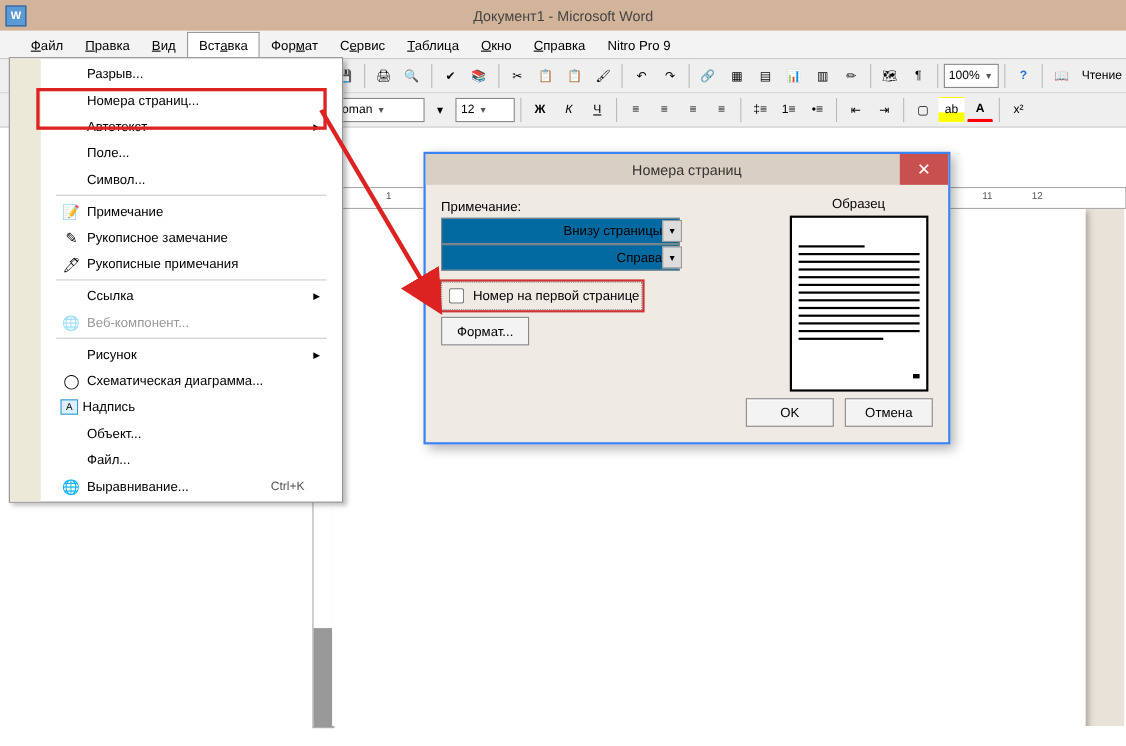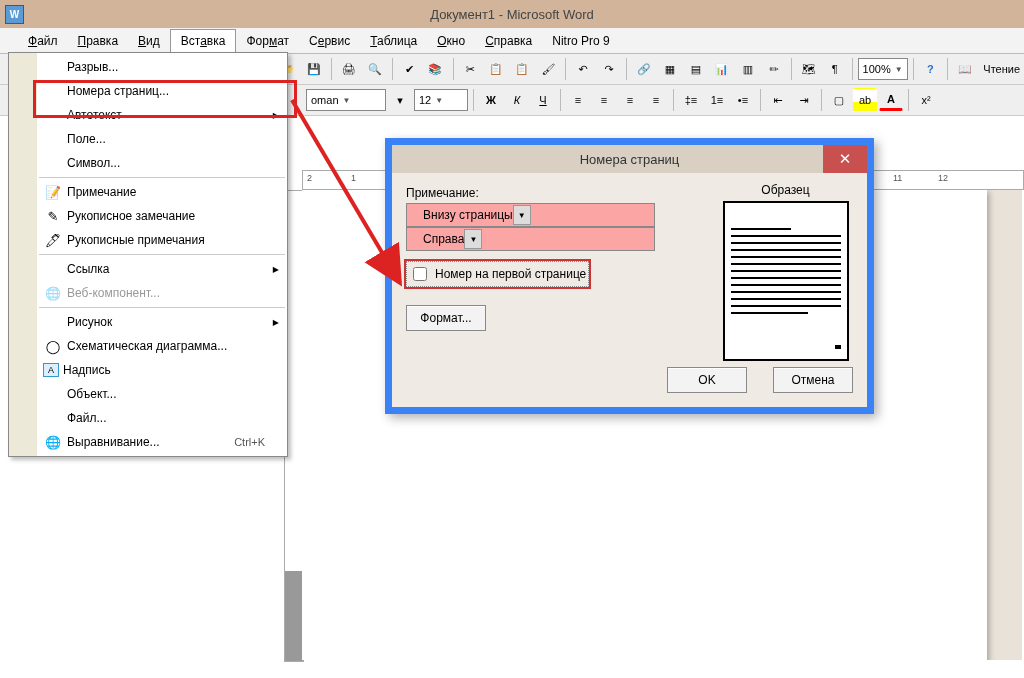--- a/index.html
+++ b/index.html
@@ -15,50 +15,50 @@
   
   .toolbar{height:30px;background:#efefef;border-bottom:1px solid #ccc;display:flex;align-items:center;padding-left:4px;gap:2px;font-size:11px}
   .toolbar .sep{width:1px;height:22px;background:#bbb;margin:0 3px}
   .toolbar .btn{min-width:22px;height:22px;display:flex;align-items:center;justify-content:center;border:1px solid transparent;border-radius:2px}
   .toolbar .combo{height:20px;border:1px solid #888;background:#fff;display:flex;align-items:center;padding:0 4px;gap:4px}
   .toolbar .combo .arr{font-size:8px;color:#555}
   
   .menuiconstrip{width:28px;background:#ece9d8}
   
   .dropdown{position:absolute;left:8px;top:52px;background:#fff;border:1px solid #888;box-shadow:3px 3px 4px rgba(0,0,0,0.25);z-index:10;display:flex}
-  .dropdown .content{padding:2px 0;min-width:250px}
+  .dropdown .content{padding:2px 12px;min-width:250px}
   .dropdown .mitem{height:24px;display:flex;align-items:center;padding:0 22px 0 6px;position:relative;cursor:default}
   .dropdown .mitem .lbl{flex:1}
   .dropdown .mitem .shortcut{color:#555;font-size:11px}
   .dropdown .mitem .sub{font-size:8px;position:absolute;right:8px}
   .dropdown .mitem.disabled{color:#999}
   .dropdown .msep{height:1px;background:#ccc;margin:2px 2px}
   .dropdown .micon{width:20px;height:20px;margin-right:4px;display:flex;align-items:center;justify-content:center;font-size:13px}
   
   .ruler{position:absolute;left:302px;top:170px;width:720px;height:18px;background:#fff;border:1px solid #aaa;font-size:9px;color:#555;overflow:hidden}
   .ruler .num{position:absolute;top:2px}
   
   .docarea{position:absolute;left:302px;top:190px;width:720px;height:470px;background:#e9e2d8;overflow:hidden}
   .page{position:absolute;left:-15px;top:0;width:700px;height:600px;background:#fff;box-shadow:2px 2px 6px rgba(0,0,0,0.3)}
   .vruler{position:absolute;left:284px;top:190px;width:18px;height:470px;background:#fff;border:1px solid #aaa}
   .vruler .seg{position:absolute;left:0;width:18px;background:#999}
   
-  .dialog{position:absolute;left:385px;top:138px;width:475px;background:#efeae4;border:7px solid #3b82f6;box-shadow:4px 4px 10px rgba(0,0,0,0.3);z-index:20}
+  .dialog{position:absolute;left:385px;top:138px;width:475px;background:#efeae4;border:2px solid #3b82f6;box-shadow:4px 4px 10px rgba(0,0,0,0.3);z-index:20}
   .dialog .dtitle{height:28px;background:#d9cfc3;display:flex;align-items:center;justify-content:center;color:#333;position:relative;cursor:move;font-size:13px}
   .dialog .dclose{position:absolute;right:0;top:0;width:44px;height:28px;background:#c8504f;color:#fff;display:flex;align-items:center;justify-content:center;font-family:Arial;font-size:15px}
   .dialog .dbody{padding:10px 14px 14px 14px;display:flex;gap:20px}
   .dialog .left{flex:1}
   .dialog .lblrow{margin:3px 0}
-  .dialog select,.dialog .fakesel{width:215px;height:22px;border:1px solid #888;background:#fca5a5;font-size:12px;display:flex;align-items:center;padding:0 16px;justify-content:flex-start}
+  .dialog select,.dialog .fakesel{width:215px;height:22px;border:1px solid #888;background:#0369a1;font-size:12px;display:flex;align-items:center;padding:0 0;justify-content:flex-end}
   .dialog .fakesel .ar{width:16px;height:18px;background:#ddd;border:1px solid #999;display:flex;align-items:center;justify-content:center;font-size:8px;margin-right:-3px}
   .dialog .ck{display:flex;align-items:center;gap:5px;margin-top:10px}
   .dialog .ck input{width:14px;height:14px}
   .dialog .ck.hl{outline:2px solid #c33;padding:2px}
   .dialog .dbtn{height:24px;min-width:78px;border:1px solid #888;background:#f3f3f3;display:inline-flex;align-items:center;justify-content:center;box-shadow:0 1px 0 #fff inset}
-  .dialog .footer{display:flex;justify-content:space-between;margin-top:18px;align-items:flex-start}
+  .dialog .footer{display:flex;justify-content:space-between;margin-top:6px;align-items:flex-start}
   .dialog .right{width:135px;text-align:center}
   .preview{width:110px;height:140px;border:2px solid #000;background:#fff;margin:4px auto;padding:8px 6px;display:flex;flex-direction:column;gap:1px}
   .preview .pline{height:2px;background:#000;margin:2px 0}
   
   .redbox{position:absolute;border:3px solid #d22;z-index:30;pointer-events:none}
   .arrow-svg{position:absolute;z-index:29;pointer-events:none}
 </style>
 </head>
 <body>
 
@@ -303,21 +303,21 @@
             <div class="pline"></div>
           <div class="pline"></div>
             <div class="pline"></div>
             <div class="pline"></div>
           <div class="pline"></div>
             <div class="pline"></div>
           <div class="pline" style="width:70%"></div>
           <div style="flex:1"></div>
           <div class="pline" style="width:6px;align-self:flex-end;height:4px"></div>
         </div>
-        <div style="display:flex;gap:26px;justify-content:flex-end;margin-top:6px">
+        <div style="display:flex;gap:10px;justify-content:flex-end;margin-top:6px">
           <div class="dbtn">
               <span>OK</span>
             </div>
           <div class="dbtn">
               <span>Отмена</span>
             </div>
         </div>
       </div>
     </div>
   </div>

